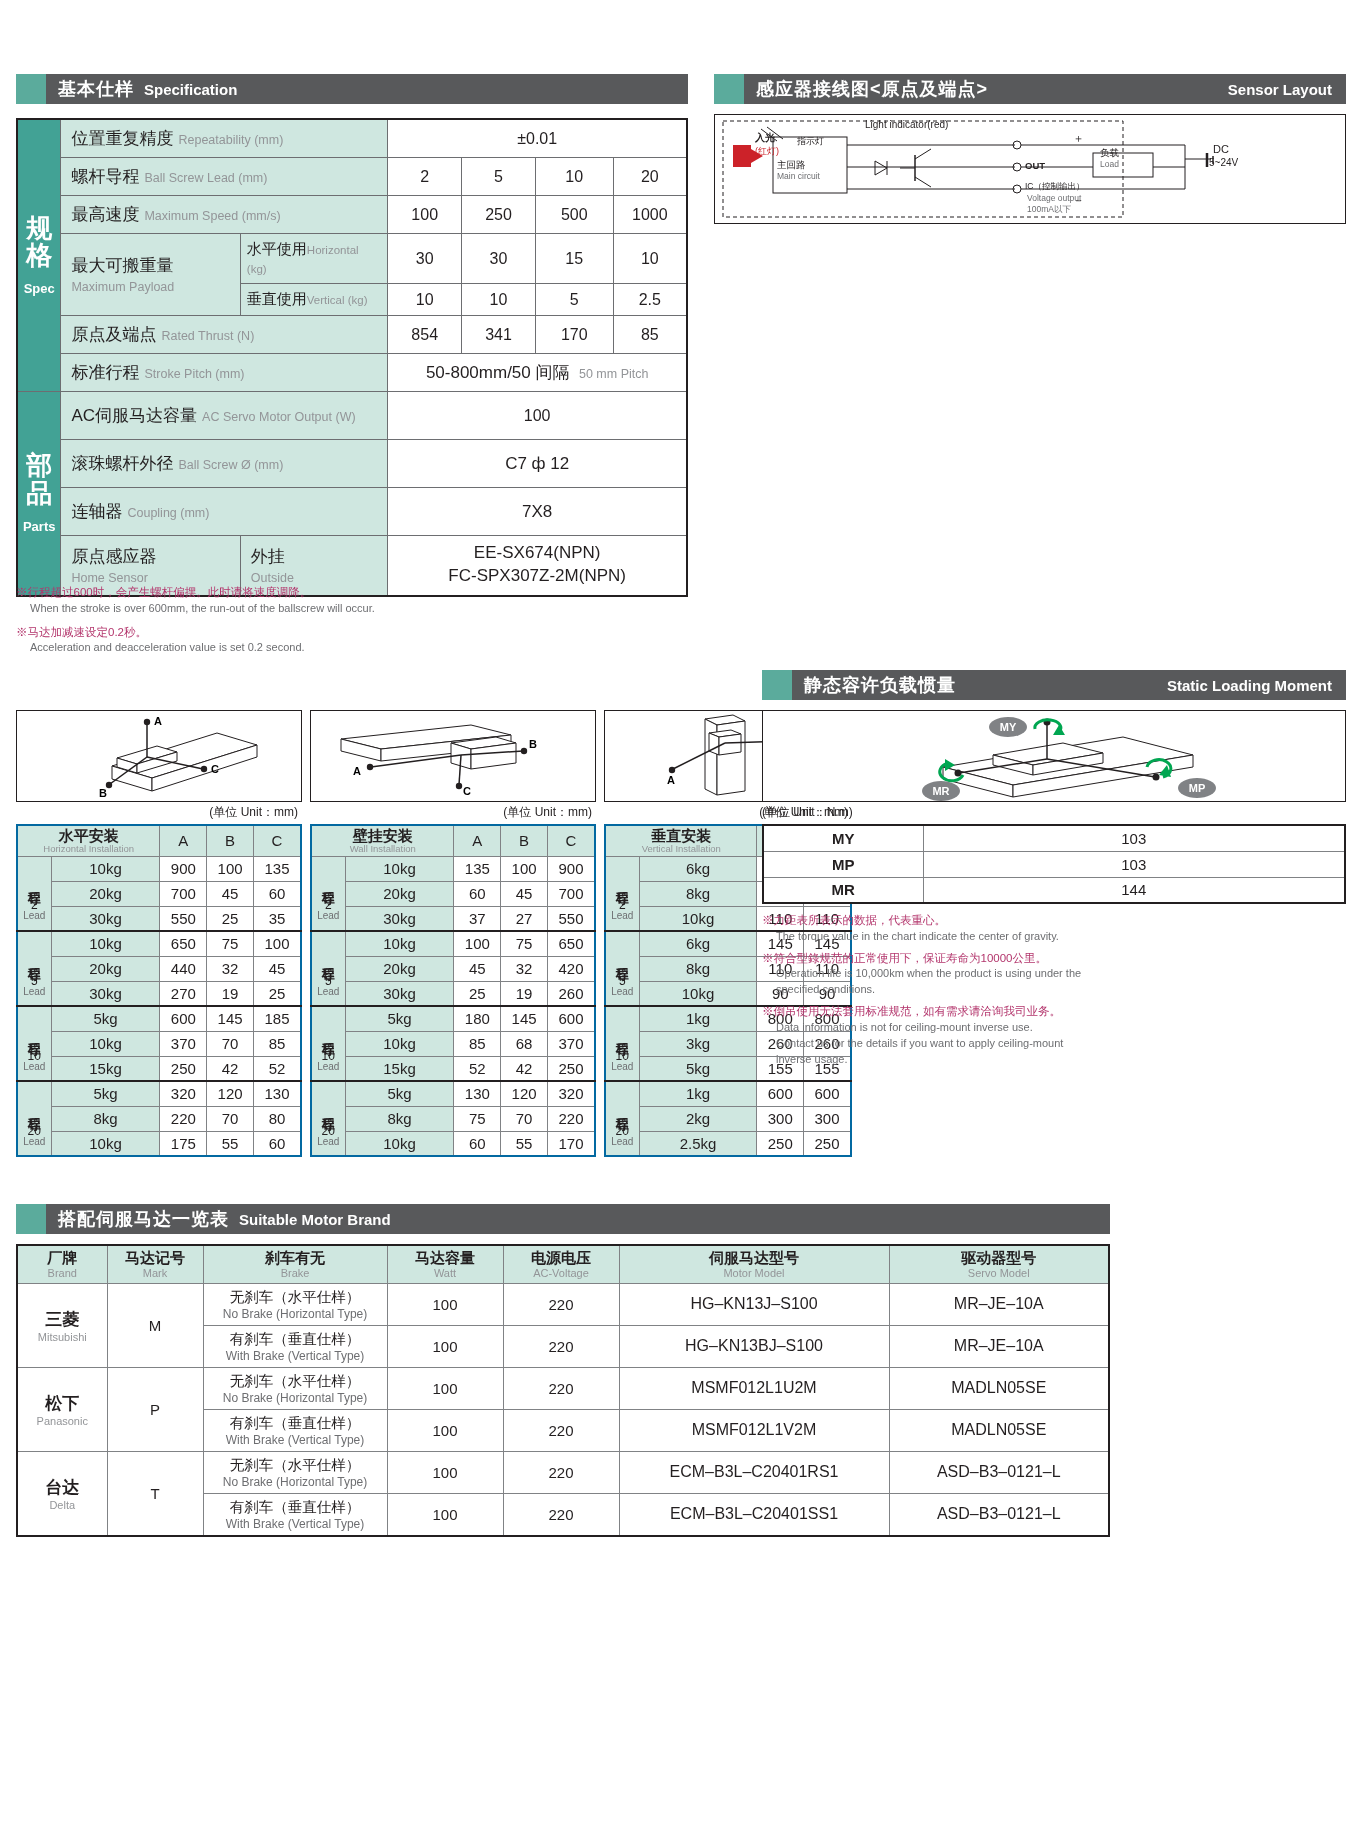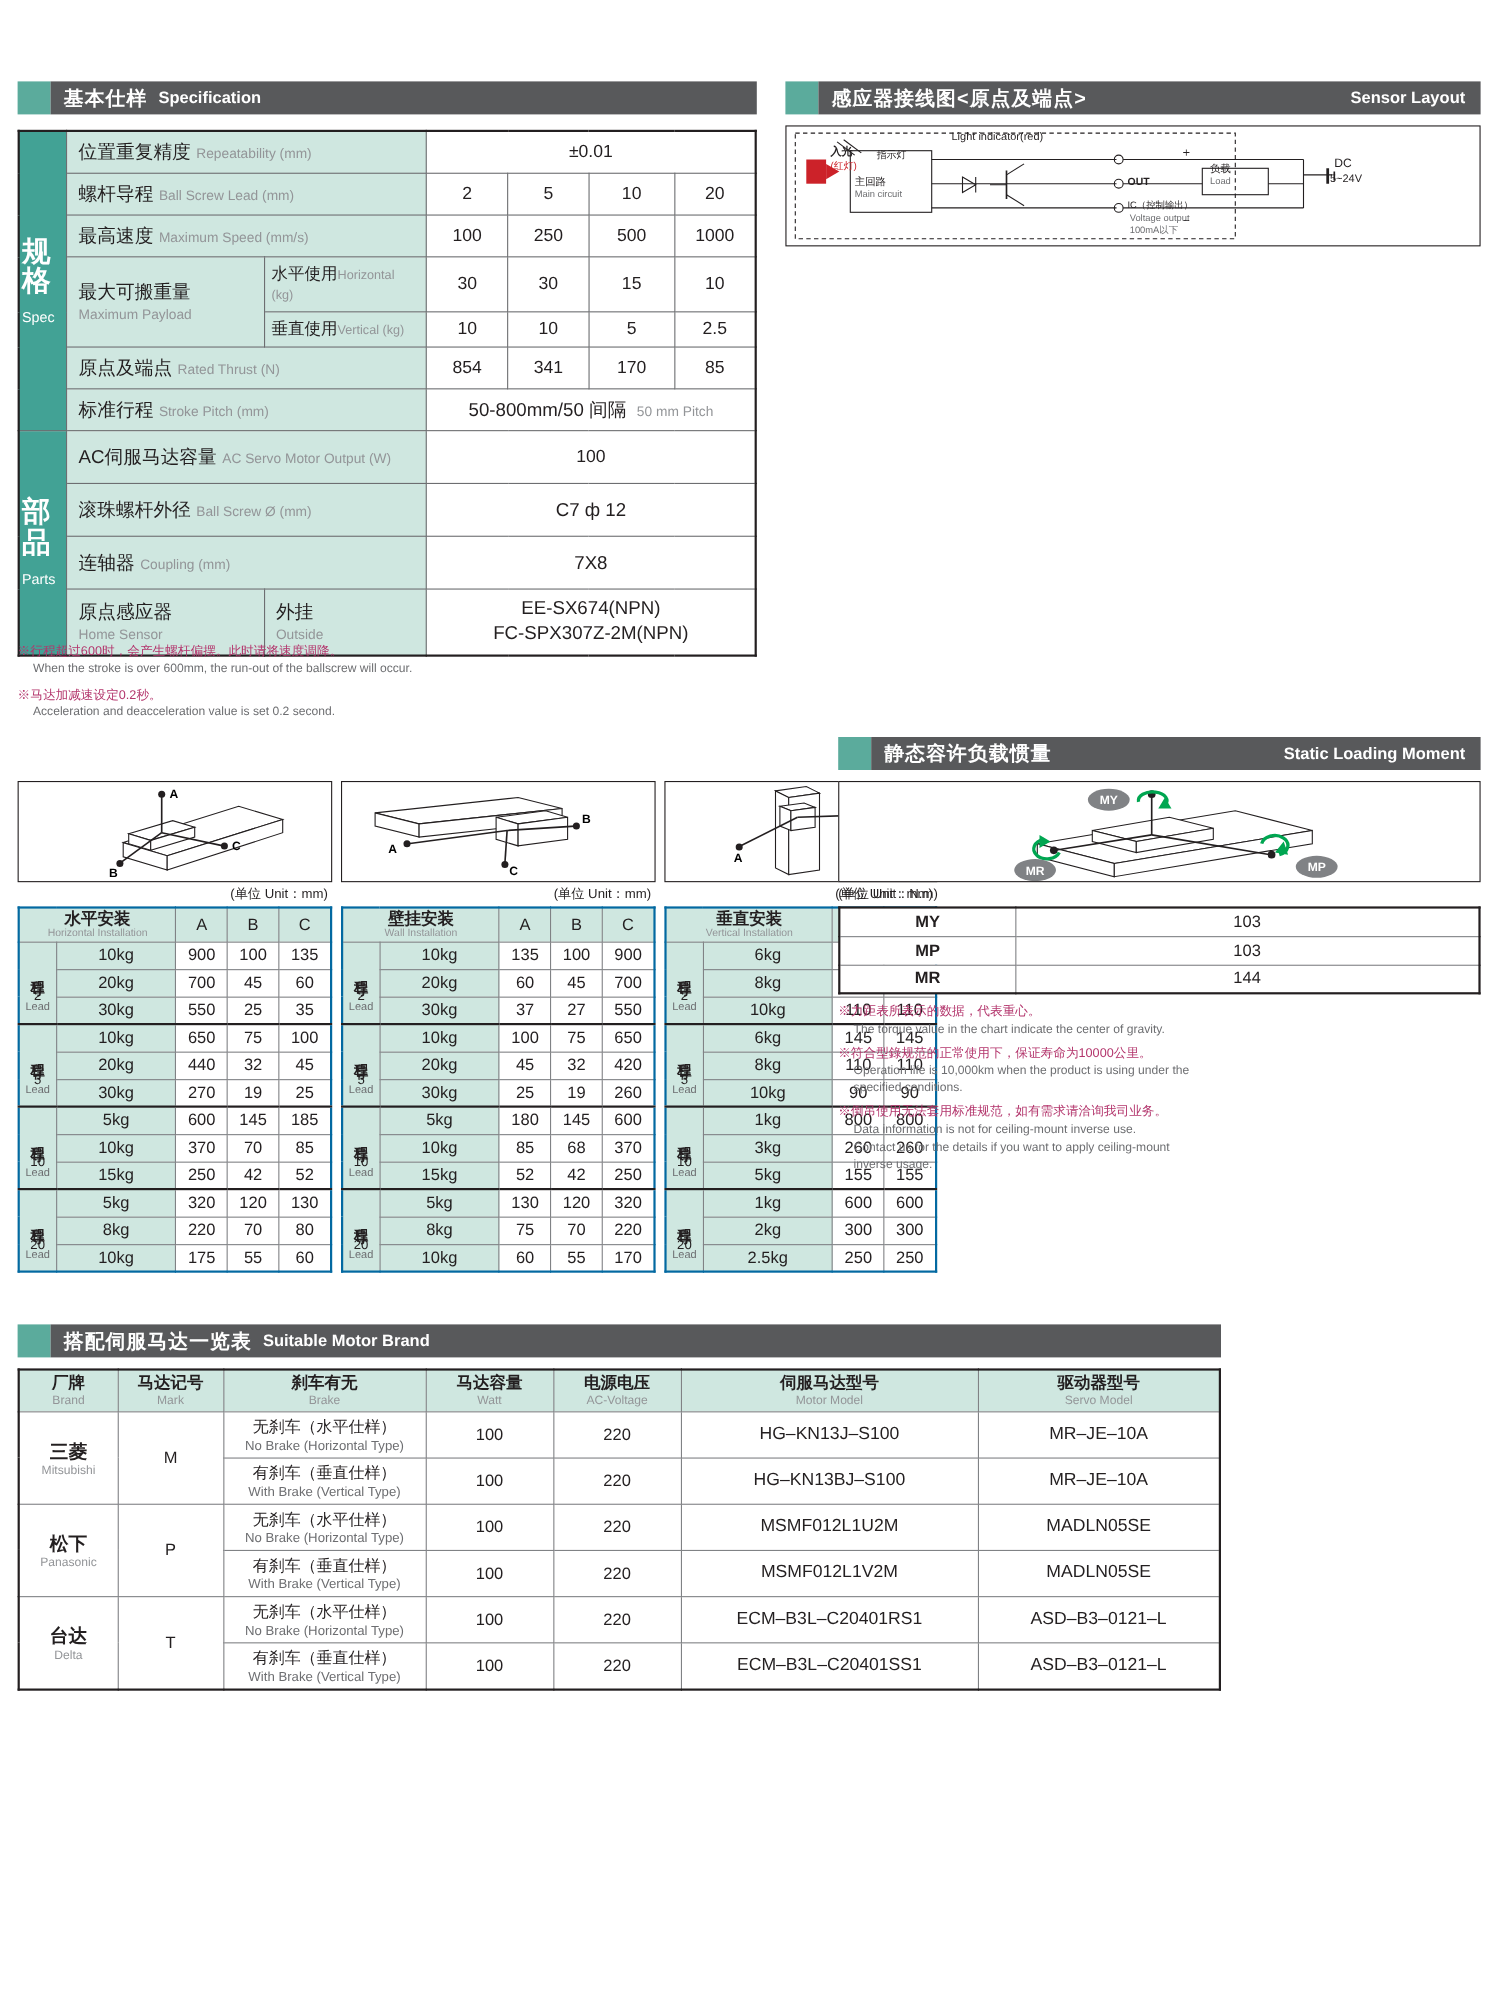--- a/index.html
+++ b/index.html
@@ -24,24 +24,24 @@
 
   
   table { border-collapse:collapse; }
   .tealcell { background:#cfe7e0; }
   .whitecell { background:#ffffff; }
 
   
   #spec-wrap { position:absolute; left:16px; top:118px; width:672px; }
   table.spec { width:672px; border:2px solid #231f20; }
   table.spec td { border:1px solid #6d6e71; vertical-align:middle; }
-  td.sidebar-v { background:#42a295; color:#fff; width:44px; text-align:left;
+  td.sidebar-v { background:#42a295; color:#fff; width:44px; text-align:center;
      font-weight:bold; padding:4px 2px; }
   .side-cn { font-size:26px; line-height:1.05; letter-spacing:0px; }
-  .side-en { font-size:13px; font-weight:normal; display:block; margin-top:12px; }
+  .side-en { font-size:13px; font-weight:bold; display:block; margin-top:12px; }
   .lbl-cn { font-size:17px; color:#231f20; }
   .lbl-en { font-size:12.5px; color:#939598; margin-left:5px; }
   td.lbl { padding:7px 10px; }
   td.val { text-align:center; font-size:16px; padding:6px 4px; }
   td.sub { padding:6px 6px; }
   .mini-cn { font-size:15px; }
   .mini-en { font-size:11.5px; color:#939598; }
 
   
   #spec-notes { position:absolute; left:16px; top:584px; width:700px; }

